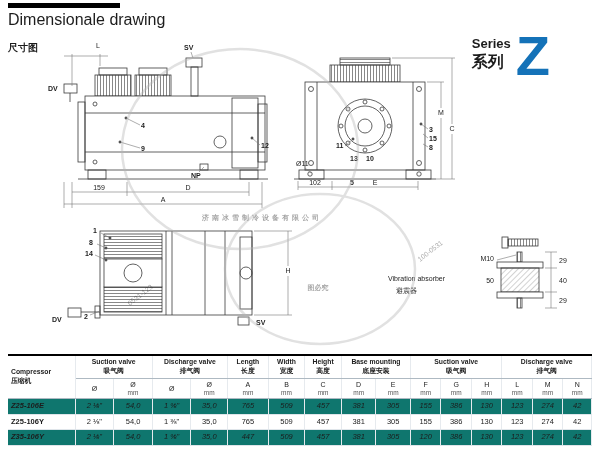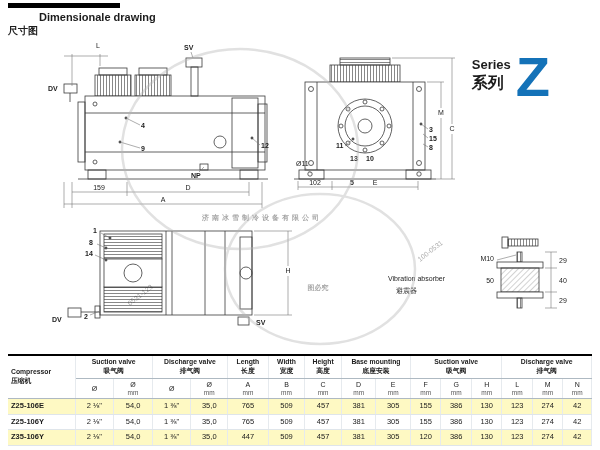--- a/index.html
+++ b/index.html
@@ -1,44 +1,44 @@
 <!DOCTYPE html>
 <html><head>
 <meta charset="utf-8">
 <style>
   html,body{margin:0;padding:0;background:#fff;}
   .page{position:relative;width:600px;height:450px;background:#fff;overflow:hidden;
         font-family:"Liberation Sans",sans-serif;color:#1c1c1c;}
   
   .hdr{position:absolute;left:8px;top:3px;}
   .hdr-bar{width:112px;height:5px;background:#000;margin-bottom:3px;}
-  .hdr-title{font-size:11px;font-weight:bold;margin-left:31px;}
-  .hdr-title-cn{font-size:10px;font-weight:bold;margin-top:1px;}
+  .hdr-title{font-size:16px;font-weight:normal;}
+  .hdr-title-cn{font-size:10px;font-weight:bold;margin-top:12px;}
   
-  .series{position:absolute;right:50px;top:57px;display:flex;align-items:flex-start;gap:5px;}
+  .series{position:absolute;right:50px;top:36px;display:flex;align-items:flex-start;gap:5px;}
   .series-text{font-weight:bold;font-size:13px;line-height:1.2;}
   .series-cn{font-size:16px;}
   .series-letter{font-size:56px;font-weight:bold;color:#1472b8;line-height:0.85;margin-top:-4px;}
   
   .drawing{position:absolute;left:0;top:34px;width:600px;height:318px;}
   svg text{font-family:"Liberation Sans",sans-serif;fill:#1c1c1c;font-size:7px;}
   svg .dimtxt{font-size:7px;}
   svg .callout{font-size:7px;font-weight:bold;}
   
   .dim-table{position:absolute;left:8px;top:354px;width:584px;border-collapse:collapse;
              table-layout:fixed;font-size:7.5px;border-top:2.5px solid #000;}
   .dim-table th{font-weight:bold;font-size:6.8px;text-align:center;vertical-align:middle;
                 padding:2px 1px;border-bottom:1px solid #aeb9c2;border-right:1px solid #e6eaee;line-height:1.3;}
   .dim-table th.comp{text-align:left;padding-left:3px;}
   .dim-table tr.sub th{font-weight:normal;font-size:7px;padding:1px;}
   .dim-table .unit{color:#555;font-size:6.5px;}
   .dim-table td{text-align:center;padding:3px 1px;border-bottom:1px solid #dfe5ea;
                 border-right:1px solid #e6eaee;line-height:1.15;}
   .dim-table td.model{text-align:left;font-weight:bold;padding-left:3px;}
-  .dim-table tr.hl{background:#fef9c3;}
+  .dim-table tr.hl{background:#0f766e;font-style:italic;}
 </style>
 </head>
 <body>
 
 <div class="page">
 
   <div class="hdr">
     <div class="hdr-bar"></div>
     <div class="hdr-title">Dimensionale drawing</div>
     <div class="hdr-title-cn">尺寸图</div>

